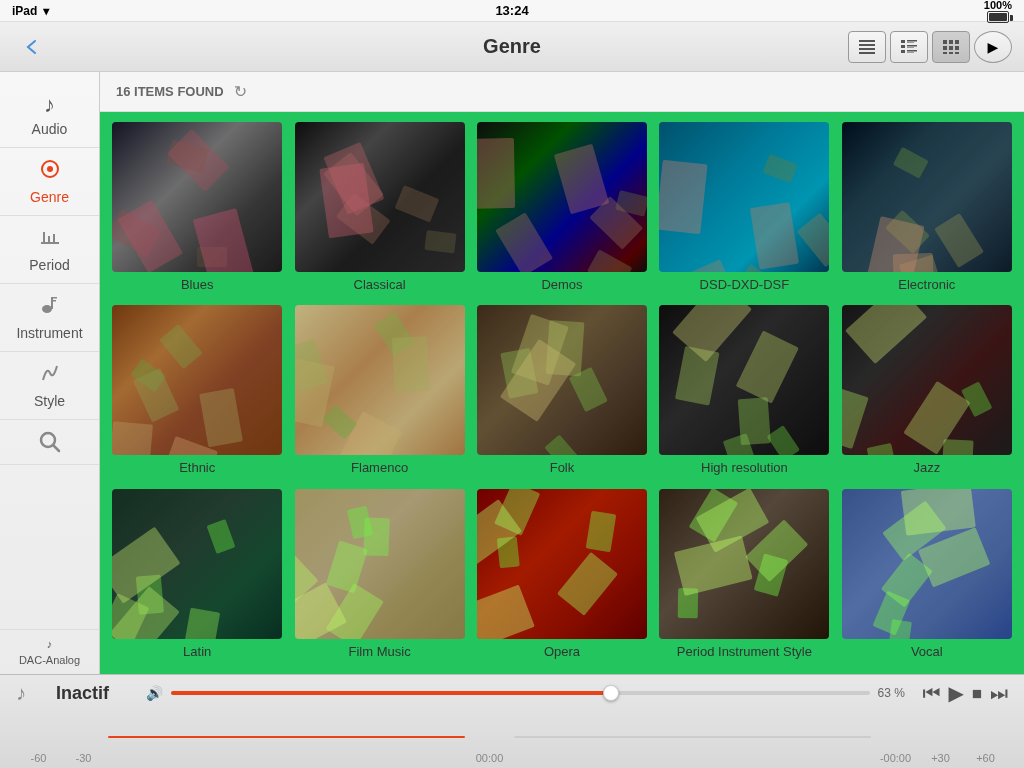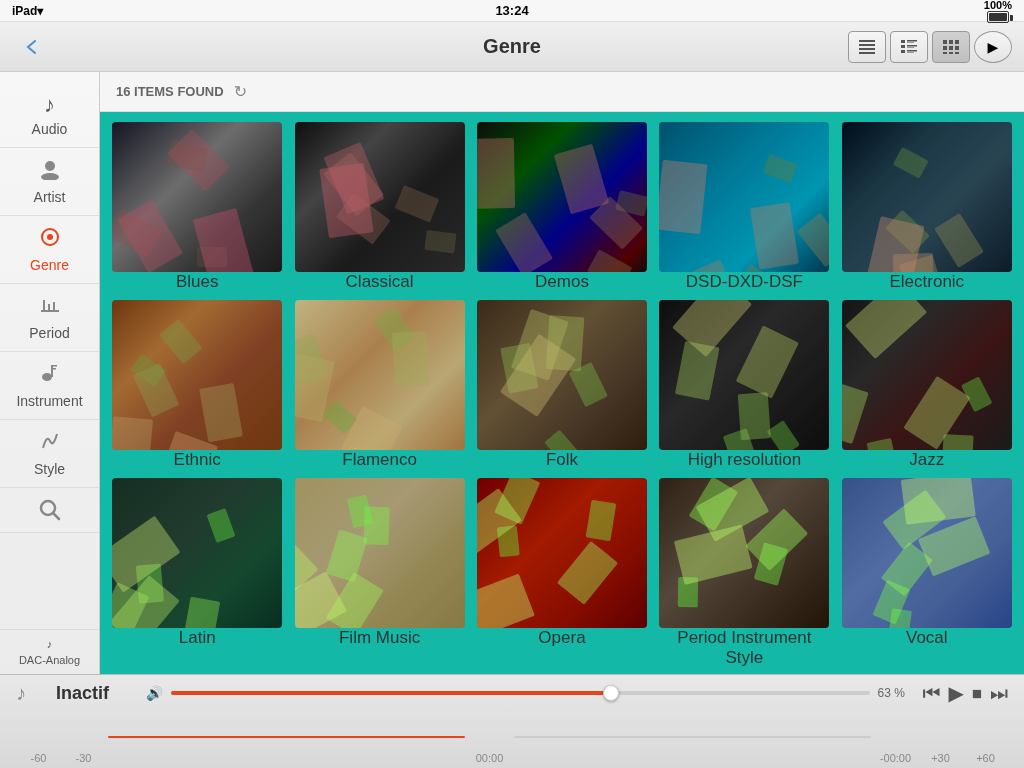--- a/index.html
+++ b/index.html
@@ -10,21 +10,21 @@
       background: #f7f7f7;
       height: 22px;
       display: flex;
       align-items: center;
       justify-content: space-between;
       padding: 0 12px;
       border-bottom: 1px solid #ddd;
       font-size: 12px;
       font-weight: 600;
     }
-    .status-bar .left { display: flex; align-items: center; }
+    .status-bar .left { display: flex; align-items: center; gap: 6px; }
     .status-bar .center { position: absolute; left: 50%; transform: translateX(-50%); font-size: 13px; font-weight: 700; }
     .status-bar .right { display: flex; align-items: center; gap: 0; font-size: 11px; flex-direction: column; }
     .battery-icon { width: 22px; height: 12px; border: 1.5px solid #333; border-radius: 2px; position: relative; display: inline-flex; align-items: center; padding: 1px; }
     .battery-icon::after { content:''; position:absolute; right:-5px; top:3px; width:3px; height:6px; background:#333; border-radius:0 1px 1px 0; }
     .battery-fill { background: #333; height: 100%; width: 100%; border-radius: 1px; }
 
     
     .header {
       background: linear-gradient(to bottom, #f0f0f0, #e0e0e0);
       height: 50px;
@@ -66,30 +66,30 @@
       color: #555;
       font-size: 14px;
       border-bottom: 1px solid #ddd;
     }
     .sidebar-item.active { color: #e8441a; }
     .sidebar-item .icon { font-size: 22px; margin-bottom: 3px; }
     .sidebar-search { width: 100%; display: flex; flex-direction: column; align-items: center; padding: 10px 0; cursor: pointer; color: #555; font-size: 22px; border-bottom: 1px solid #ddd; }
     .sidebar-bottom { margin-top: auto; width: 100%; display: flex; flex-direction: column; align-items: center; padding: 8px 0; font-size: 11px; color: #555; border-top: 1px solid #ddd; gap: 4px; }
 
     
-    .content { flex: 1; display: flex; flex-direction: column; overflow: hidden; background: #14b8a6; }
+    .content { flex: 1; display: flex; flex-direction: column; overflow: hidden; background: #22c55e; }
     .content-header { padding: 10px 16px; display: flex; align-items: center; gap: 10px; border-bottom: 1px solid #ddd; background: #f5f5f5; }
     .items-found { font-size: 13px; color: #666; font-weight: 600; }
     .refresh-icon { font-size: 16px; color: #888; cursor: pointer; }
 
     
     .grid-container { flex: 1; overflow-y: auto; padding: 10px 10px; display: grid; grid-template-columns: repeat(5, 1fr); gap: 8px 8px; }
     .genre-item { display: flex; flex-direction: column; align-items: center; cursor: pointer; }
     .genre-cover { width: 170px; height: 150px; border-radius: 4px; overflow: hidden; display: flex; align-items: center; justify-content: center; font-size: 10px; color: #ccc; position: relative; }
-    .genre-label { font-size: 17px; color: #333; text-align: center; }
+    .genre-label { margin-top: 5px; font-size: 13px; color: #333; text-align: center; }
 
     
     .cover-blues { background: linear-gradient(135deg, #1a1a2e 0%, #888 40%, #444 70%, #222 100%); }
     .cover-classical { background: linear-gradient(135deg, #111 0%, #555 30%, #222 60%, #333 100%); }
     .cover-demos { background: linear-gradient(135deg, #111 0%, #060 30%, #00a 60%, #600 90%, #111 100%); }
     .cover-dsd { background: linear-gradient(135deg, #006688 0%, #009ac0 40%, #00bbdd 70%, #004466 100%); }
     .cover-electronic { background: linear-gradient(135deg, #001122 0%, #224455 30%, #335566 60%, #112233 100%); }
     .cover-ethnic { background: linear-gradient(135deg, #8b4513 0%, #cd853f 30%, #a0522d 60%, #8b4513 100%); }
     .cover-flamenco { background: linear-gradient(135deg, #f0e0a0 0%, #d4a060 40%, #e8d090 70%, #c89050 100%); }
     .cover-folk { background: linear-gradient(135deg, #4a3520 0%, #7a6540 40%, #5a4530 70%, #3a2510 100%); }
@@ -188,29 +188,20 @@
   </div>
 </div>
 
 <div class="main">
 
   <div class="sidebar">
     <div class="sidebar-item">
       <span class="icon">♪</span>
       <span>Audio</span>
     </div>
-    <div class="sidebar-item">
-      <span class="icon">
-        <svg width="22" height="22" viewBox="0 0 22 22">
-          <circle cx="11" cy="8" r="5" fill="#888"></circle>
-          <ellipse cx="11" cy="19" rx="9" ry="4" fill="#888"></ellipse>
-        </svg>
-      </span>
-      <span>Artist</span>
-    </div>
     <div class="sidebar-item active">
       <span class="icon">
         <svg width="22" height="22" viewBox="0 0 22 22">
           <circle cx="11" cy="11" r="8" fill="none" stroke="#e8441a" stroke-width="2"></circle>
           <circle cx="11" cy="11" r="3" fill="#e8441a"></circle>
         </svg>
       </span>
       <span style="color:#e8441a">Genre</span>
     </div>
     <div class="sidebar-item">

